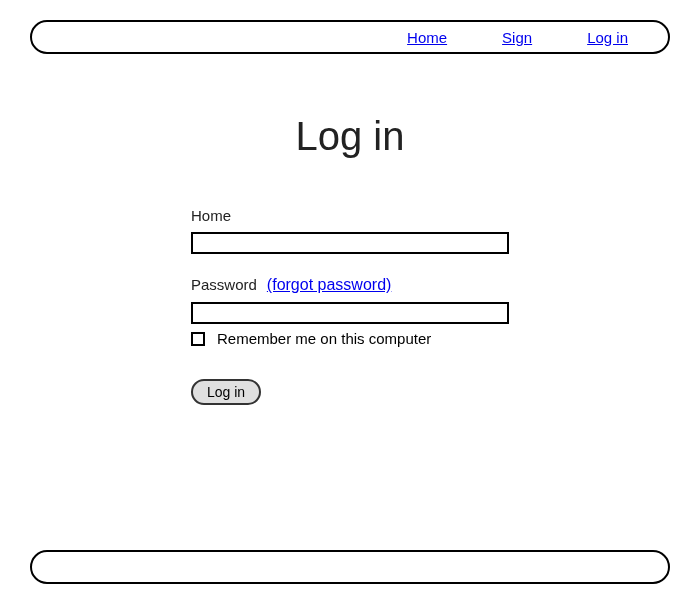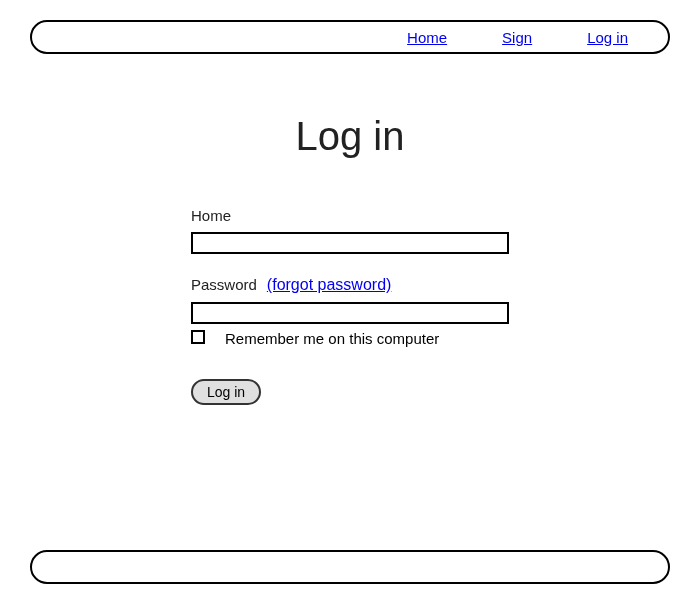--- a/index.html
+++ b/index.html
@@ -64,21 +64,22 @@
     }
     .input-text.pw { margin-bottom: 6px; }
     .forgot-link {
       color: #0000EE;
       text-decoration: underline;
       font-size: 16px;
       cursor: pointer;
     }
     .remember-row {
       display: flex;
-      gap: 20px;
+      align-items: center;
+      gap: 12px;
       font-size: 15px;
       margin-bottom: 32px;
     }
     .checkbox {
       width: 14px;
       height: 14px;
       border: 2px solid #000;
       background: #fff;
       display: inline-block;
       cursor: pointer;

